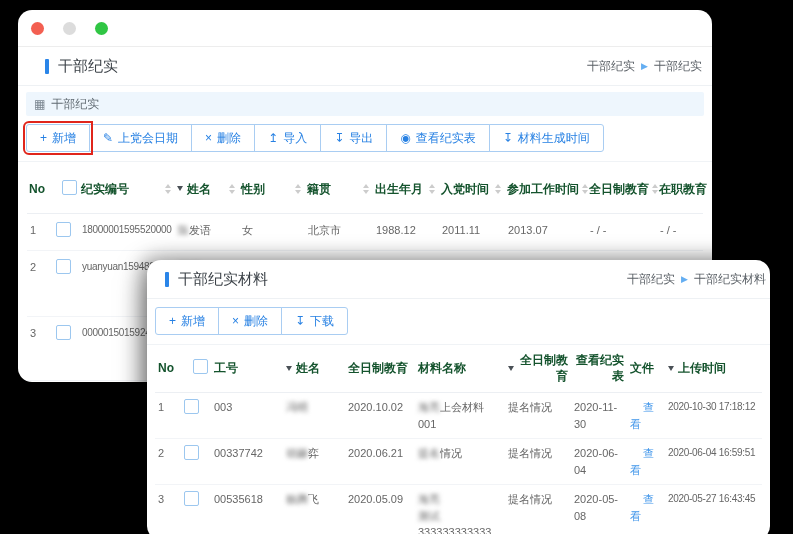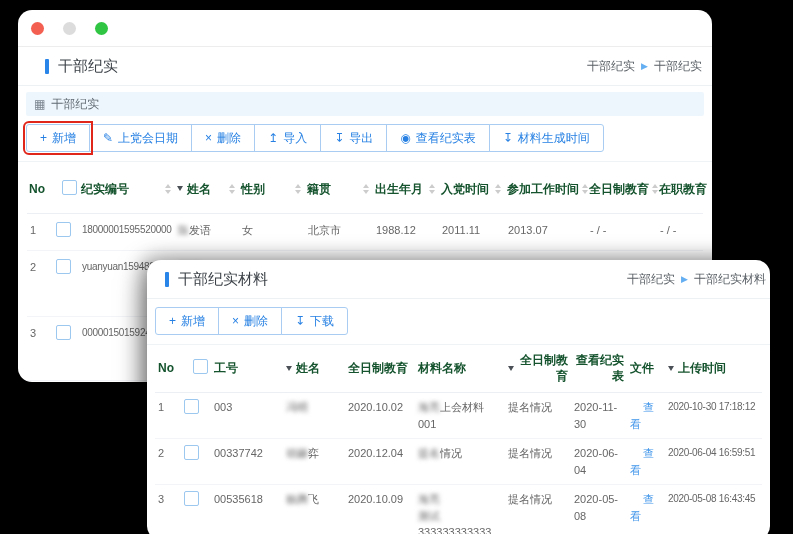--- a/index.html
+++ b/index.html
@@ -363,34 +363,34 @@
           <td><span>提名情况</span></td>
           <td><span>2020-11-30</span></td>
           <td><span class="lnk">查看</span></td>
           <td><span>2020-10-30 17:18:12</span></td>
         </tr>
         <tr>
           <td><span>2</span></td>
           <td><span class="cbx"></span></td>
           <td><span>00337742</span></td>
           <td><span class="rd">胡赫</span><span>弈</span></td>
-          <td><span>2020.12.04</span></td>
+          <td><span>2020.06.21</span></td>
           <td><span class="rd">提名</span><span>情况</span></td>
           <td><span>提名情况</span></td>
           <td><span>2020-06-04</span></td>
           <td><span class="lnk">查看</span></td>
           <td><span>2020-06-04 16:59:51</span></td>
         </tr>
         <tr>
           <td><span>3</span></td>
           <td><span class="cbx"></span></td>
           <td><span>00535618</span></td>
           <td><span class="rd">杨腾</span><span>飞</span></td>
-          <td><span>2020.10.09</span></td>
+          <td><span>2020.05.09</span></td>
           <td><span class="rd">海亮</span><br><span class="rd">测试</span><span>333333333333</span></td>
           <td><span>提名情况</span></td>
           <td><span>2020-05-08</span></td>
           <td><span class="lnk">查看</span></td>
-          <td><span>2020-05-08 16:43:45</span></td>
+          <td><span>2020-05-27 16:43:45</span></td>
         </tr>
       </tbody>
     </table>
 </div>
 
 </body></html>

